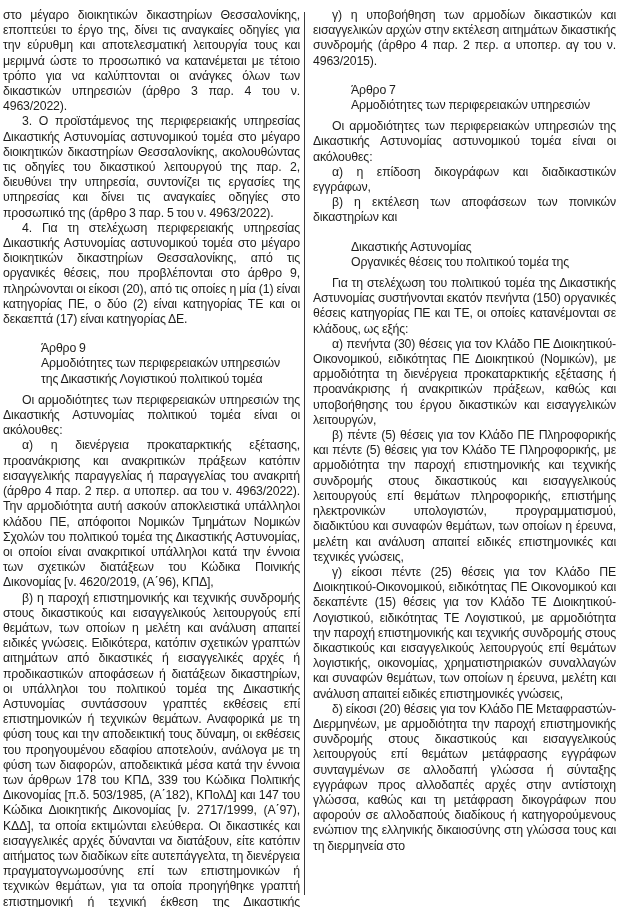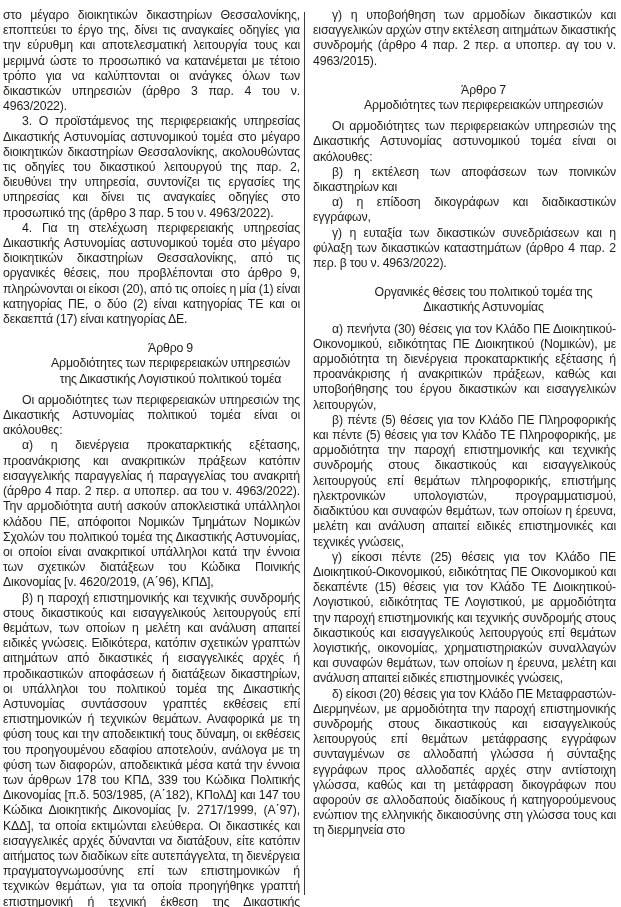--- a/index.html
+++ b/index.html
@@ -17,21 +17,21 @@
     }
     .col-left { left: 3px; }
     .col-right { left: 313px; width: 303px; top: 8px; }
     .divider {
       position: absolute; left: 304px; top: 12px; width: 1px; height: 883px;
       background: #3a3a3a;
     }
     p { margin: 0; }
     .indent { text-indent: 19px; }
     .noindent { text-indent: 0; }
-    .article-head { margin: 14px 0 6px 38px; text-align: center; line-height: 15.2px; }
+    .article-head { margin: 14px 0 6px 38px; text-align: left; line-height: 15.2px; }
     .article-head div { margin: 0; }
   </style>
 </head>
 <body>
 
 <div class="page">
 
   <div class="col col-left">
     <p class="noindent">στο μέγαρο διοικητικών δικαστηρίων Θεσσαλονίκης, εποπτεύει το έργο της, δίνει τις αναγκαίες οδηγίες για την εύρυθμη και αποτελεσματική λειτουργία τους και μεριμνά ώστε το προσωπικό να κατανέμεται με τέτοιο τρόπο για να καλύπτονται οι ανάγκες όλων των δικαστικών υπηρεσιών (άρθρο 3 παρ. 4 του ν. 4963/2022).</p>
     <p class="indent">3. Ο προϊστάμενος της περιφερειακής υπηρεσίας Δικαστικής Αστυνομίας αστυνομικού τομέα στο μέγαρο διοικητικών δικαστηρίων Θεσσαλονίκης, ακολουθώντας τις οδηγίες του δικαστικού λειτουργού της παρ. 2, διευθύνει την υπηρεσία, συντονίζει τις εργασίες της υπηρεσίας και δίνει τις αναγκαίες οδηγίες στο προσωπικό της (άρθρο 3 παρ. 5 του ν. 4963/2022).</p>
@@ -52,28 +52,28 @@
 
   <div class="col col-right">
     <p class="indent">γ) η υποβοήθηση των αρμοδίων δικαστικών και εισαγγελικών αρχών στην εκτέλεση αιτημάτων δικαστικής συνδρομής (άρθρο 4 παρ. 2 περ. α υποπερ. αγ του ν. 4963/2015).</p>
 
     <div class="article-head">
       <div>Άρθρο 7</div>
       <div>Αρμοδιότητες των περιφερειακών υπηρεσιών</div>
     </div>
 
     <p class="indent">Οι αρμοδιότητες των περιφερειακών υπηρεσιών της Δικαστικής Αστυνομίας αστυνομικού τομέα είναι οι ακόλουθες:</p>
+    <p class="indent">α) η επίδοση δικογράφων και διαδικαστικών εγγράφων,</p>
     <p class="indent">β) η εκτέλεση των αποφάσεων των ποινικών δικαστηρίων και</p>
-    <p class="indent">α) η επίδοση δικογράφων και διαδικαστικών εγγράφων,</p>
-    <p class="indent">γ) η ευταξία των δικαστικών συνεδριάσεων και η φύλαξη των δικαστικών καταστημάτων (άρθρο 4 παρ. 2 περ. β του ν. 4963/2022).</p>
 
     <div class="article-head">
+      <div>Δικαστικής Αστυνομίας</div>
       <div>Οργανικές θέσεις του πολιτικού τομέα της</div>
-      <div>Δικαστικής Αστυνομίας</div>
     </div>
 
+    <p class="indent">Για τη στελέχωση του πολιτικού τομέα της Δικαστικής Αστυνομίας συστήνονται εκατόν πενήντα (150) οργανικές θέσεις κατηγορίας ΠΕ και ΤΕ, οι οποίες κατανέμονται σε κλάδους, ως εξής:</p>
     <p class="indent">α) πενήντα (30) θέσεις για τον Κλάδο ΠΕ Διοικητικού-Οικονομικού, ειδικότητας ΠΕ Διοικητικού (Νομικών), με αρμοδιότητα τη διενέργεια προκαταρκτικής εξέτασης ή προανάκρισης ή ανακριτικών πράξεων, καθώς και υποβοήθησης του έργου δικαστικών και εισαγγελικών λειτουργών,</p>
     <p class="indent">β) πέντε (5) θέσεις για τον Κλάδο ΠΕ Πληροφορικής και πέντε (5) θέσεις για τον Κλάδο ΤΕ Πληροφορικής, με αρμοδιότητα την παροχή επιστημονικής και τεχνικής συνδρομής στους δικαστικούς και εισαγγελικούς λειτουργούς επί θεμάτων πληροφορικής, επιστήμης ηλεκτρονικών υπολογιστών, προγραμματισμού, διαδικτύου και συναφών θεμάτων, των οποίων η έρευνα, μελέτη και ανάλυση απαιτεί ειδικές επιστημονικές και τεχνικές γνώσεις,</p>
     <p class="indent">γ) είκοσι πέντε (25) θέσεις για τον Κλάδο ΠΕ Διοικητικού-Οικονομικού, ειδικότητας ΠΕ Οικονομικού και δεκαπέντε (15) θέσεις για τον Κλάδο ΤΕ Διοικητικού-Λογιστικού, ειδικότητας ΤΕ Λογιστικού, με αρμοδιότητα την παροχή επιστημονικής και τεχνικής συνδρομής στους δικαστικούς και εισαγγελικούς λειτουργούς επί θεμάτων λογιστικής, οικονομίας, χρηματιστηριακών συναλλαγών και συναφών θεμάτων, των οποίων η έρευνα, μελέτη και ανάλυση απαιτεί ειδικές επιστημονικές γνώσεις,</p>
     <p class="indent">δ) είκοσι (20) θέσεις για τον Κλάδο ΠΕ Μεταφραστών-Διερμηνέων, με αρμοδιότητα την παροχή επιστημονικής συνδρομής στους δικαστικούς και εισαγγελικούς λειτουργούς επί θεμάτων μετάφρασης εγγράφων συνταγμένων σε αλλοδαπή γλώσσα ή σύνταξης εγγράφων προς αλλοδαπές αρχές στην αντίστοιχη γλώσσα, καθώς και τη μετάφραση δικογράφων που αφορούν σε αλλοδαπούς διαδίκους ή κατηγορούμενους ενώπιον της ελληνικής δικαιοσύνης στη γλώσσα τους και τη διερμηνεία στο</p>
   </div>
 
 </div>
 
 </body></html>

